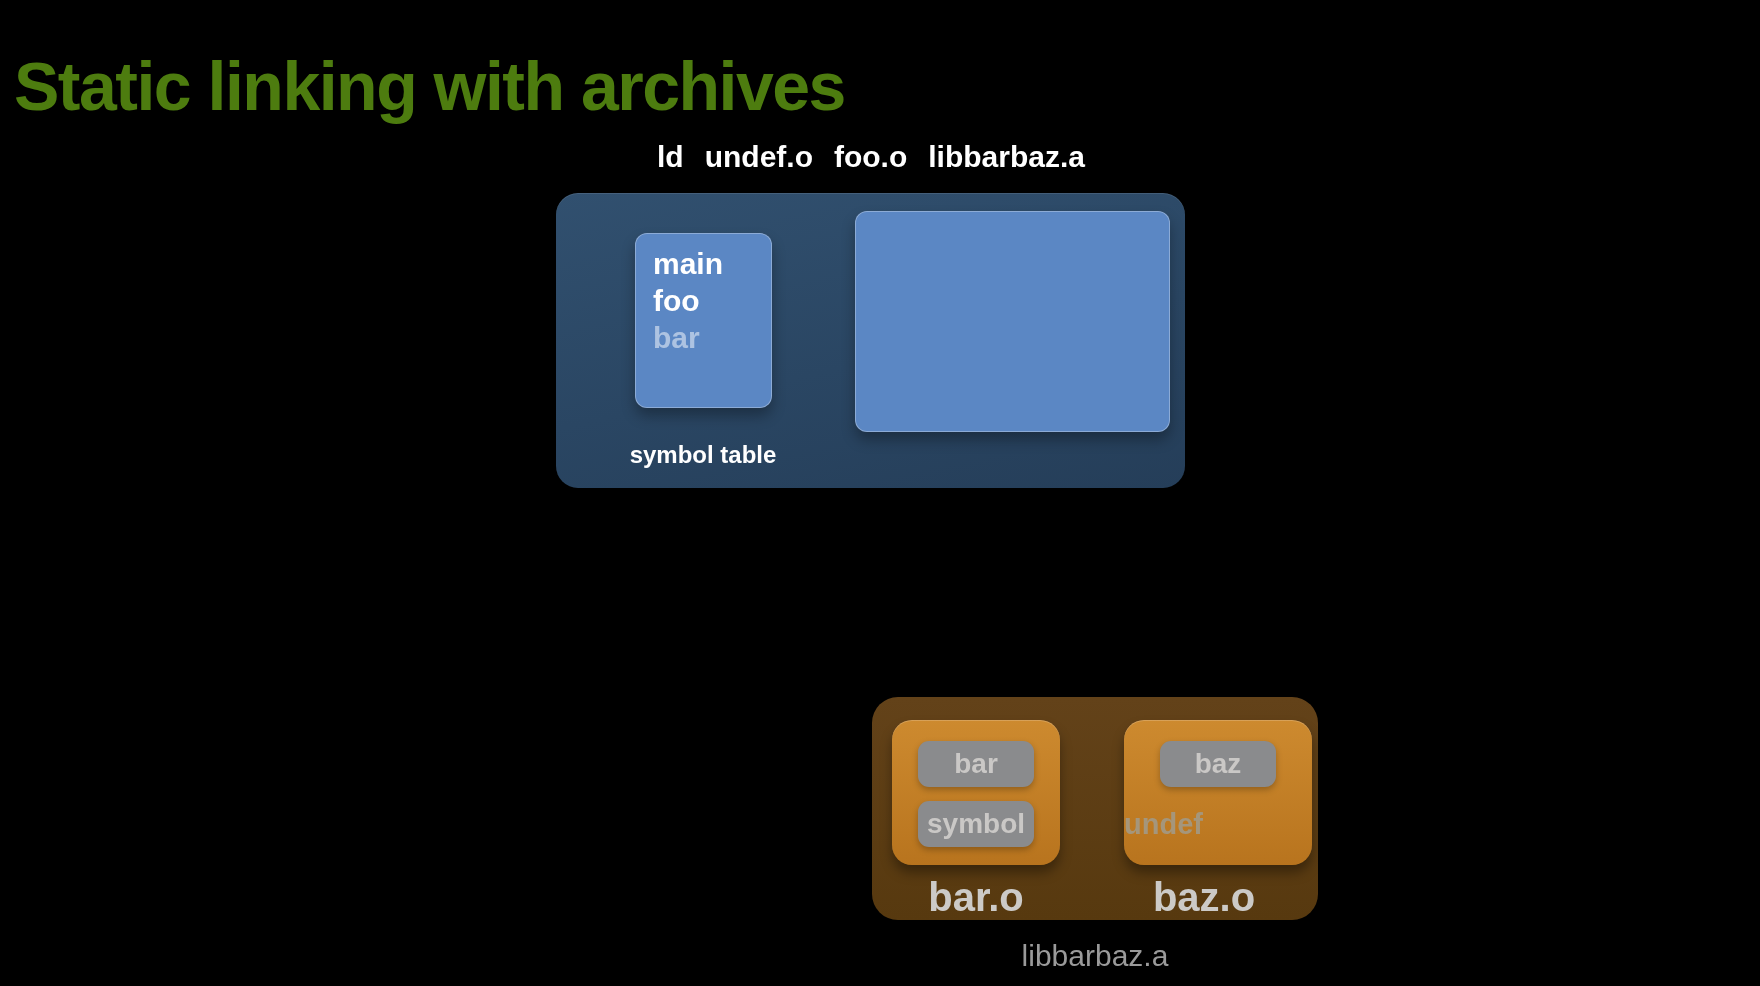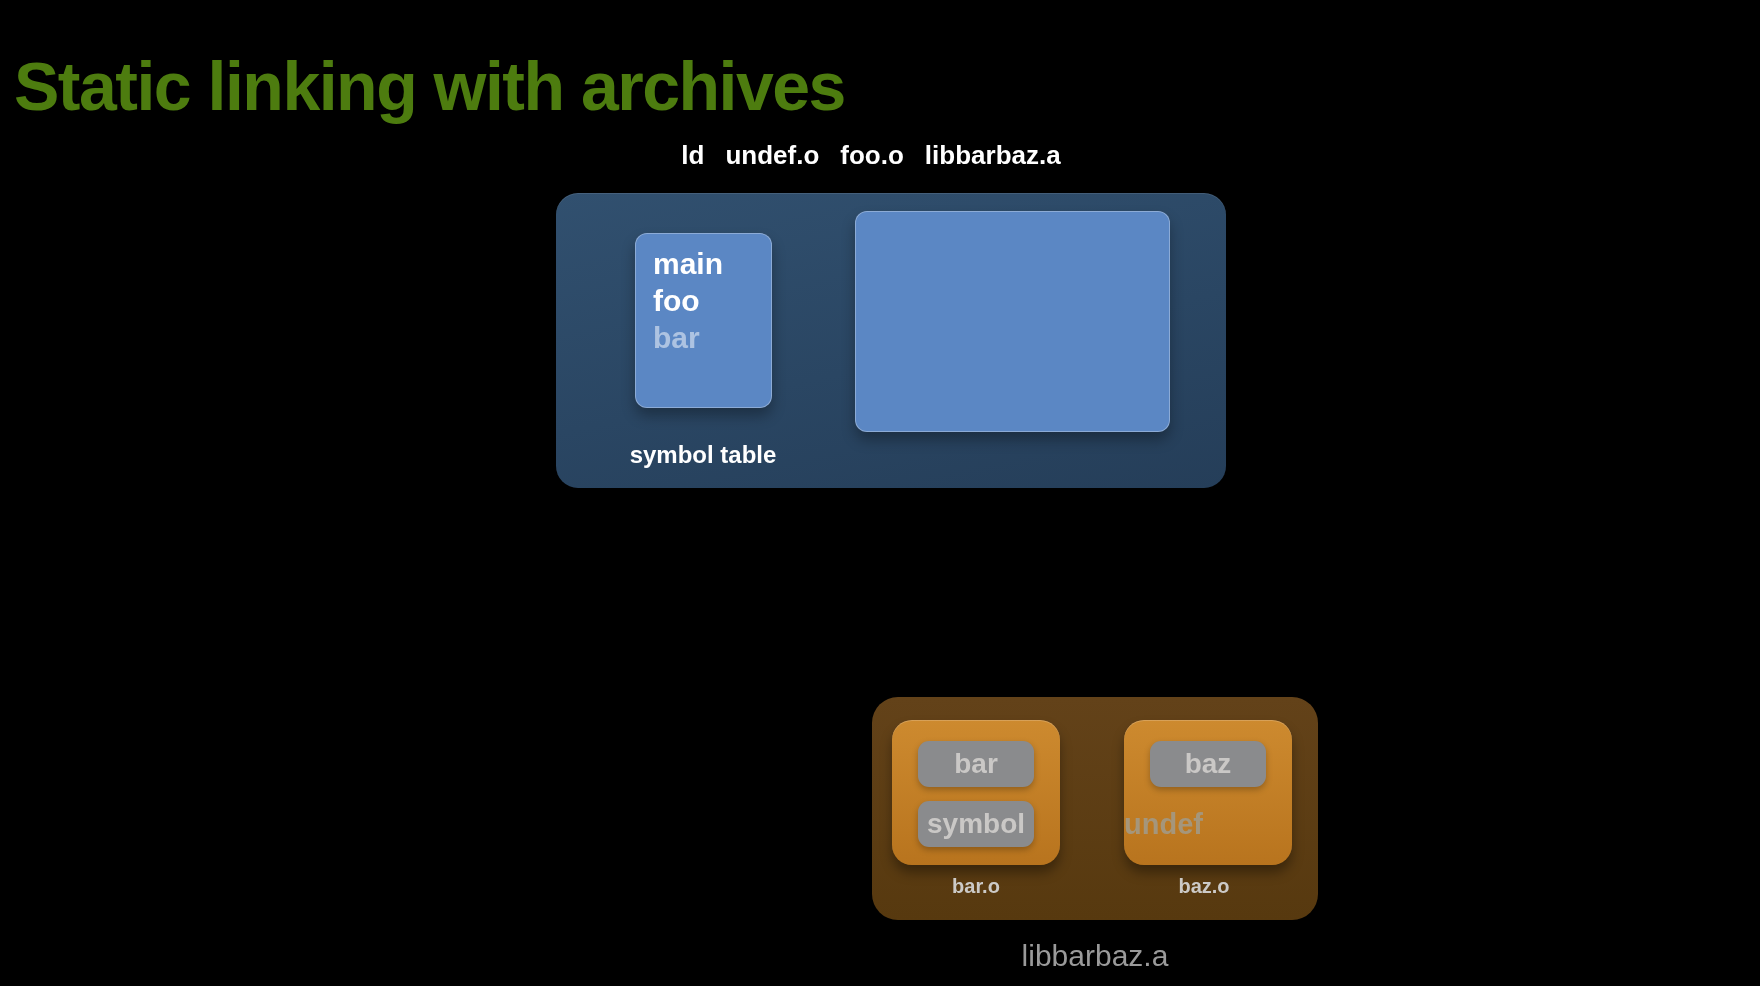--- a/index.html
+++ b/index.html
@@ -31,37 +31,36 @@
 
   
   .command {
     position: absolute;
     left: 556px;
     top: 140px;
     width: 630px;
     display: flex;
     justify-content: center;
     gap: 21px;
-    font-size: 26px;
+    font-size: 30px;
     font-weight: 600;
     color: #ffffff;
     white-space: nowrap;
   }
 
   
   .linker {
     position: absolute;
     left: 556px;
     top: 193px;
     width: 629px;
     height: 295px;
     border-radius: 22px;
     background: linear-gradient(168deg, #31506f 0%, #2a4663 55%, #253e59 100%);
     box-shadow: inset 0 1px 0 rgba(255,255,255,0.10);
-    padding-left: 41px;
   }
   .bluebox {
     position: absolute;
     box-sizing: border-box;
     background: #5b87c4;
     border: 1.5px solid rgba(255,255,255,0.30);
     border-radius: 12px;
     box-shadow: 0 8px 14px rgba(0,0,0,0.30);
   }
   .symbolbox {
@@ -111,21 +110,21 @@
   .member {
     position: absolute;
     top: 23px;
     width: 168px;
     height: 145px;
     border-radius: 20px;
     background: linear-gradient(180deg, #cd8a2f 0%, #b8741e 100%);
     box-shadow: 0 8px 12px rgba(0,0,0,0.35), inset 0 1px 0 rgba(255,255,255,0.20);
   }
   .member.m-bar { left: 20px; }
-  .member.m-baz { left: 252px; }
+  .member.m-baz { left: 252px; padding-left: 20px; }
   .chip {
     position: absolute;
     left: 50%;
     transform: translateX(-50%);
     width: 116px;
     height: 46px;
     border-radius: 11px;
     background: #8a8b8d;
     color: #cac8c6;
     font-size: 28px;
@@ -146,21 +145,21 @@
     text-align: left;
     font-size: 29px;
     font-weight: 600;
     color: #a5967b;
   }
   .member-label {
     position: absolute;
     top: 178px;
     width: 168px;
     text-align: center;
-    font-size: 20px;
+    font-size: 40px;
     font-weight: 600;
     color: #cccac7;
     white-space: nowrap;
   }
   .member-label.l-bar { left: 20px; }
   .member-label.l-baz { left: 248px; }
 
   .archive-caption {
     position: absolute;
     left: 872px;

